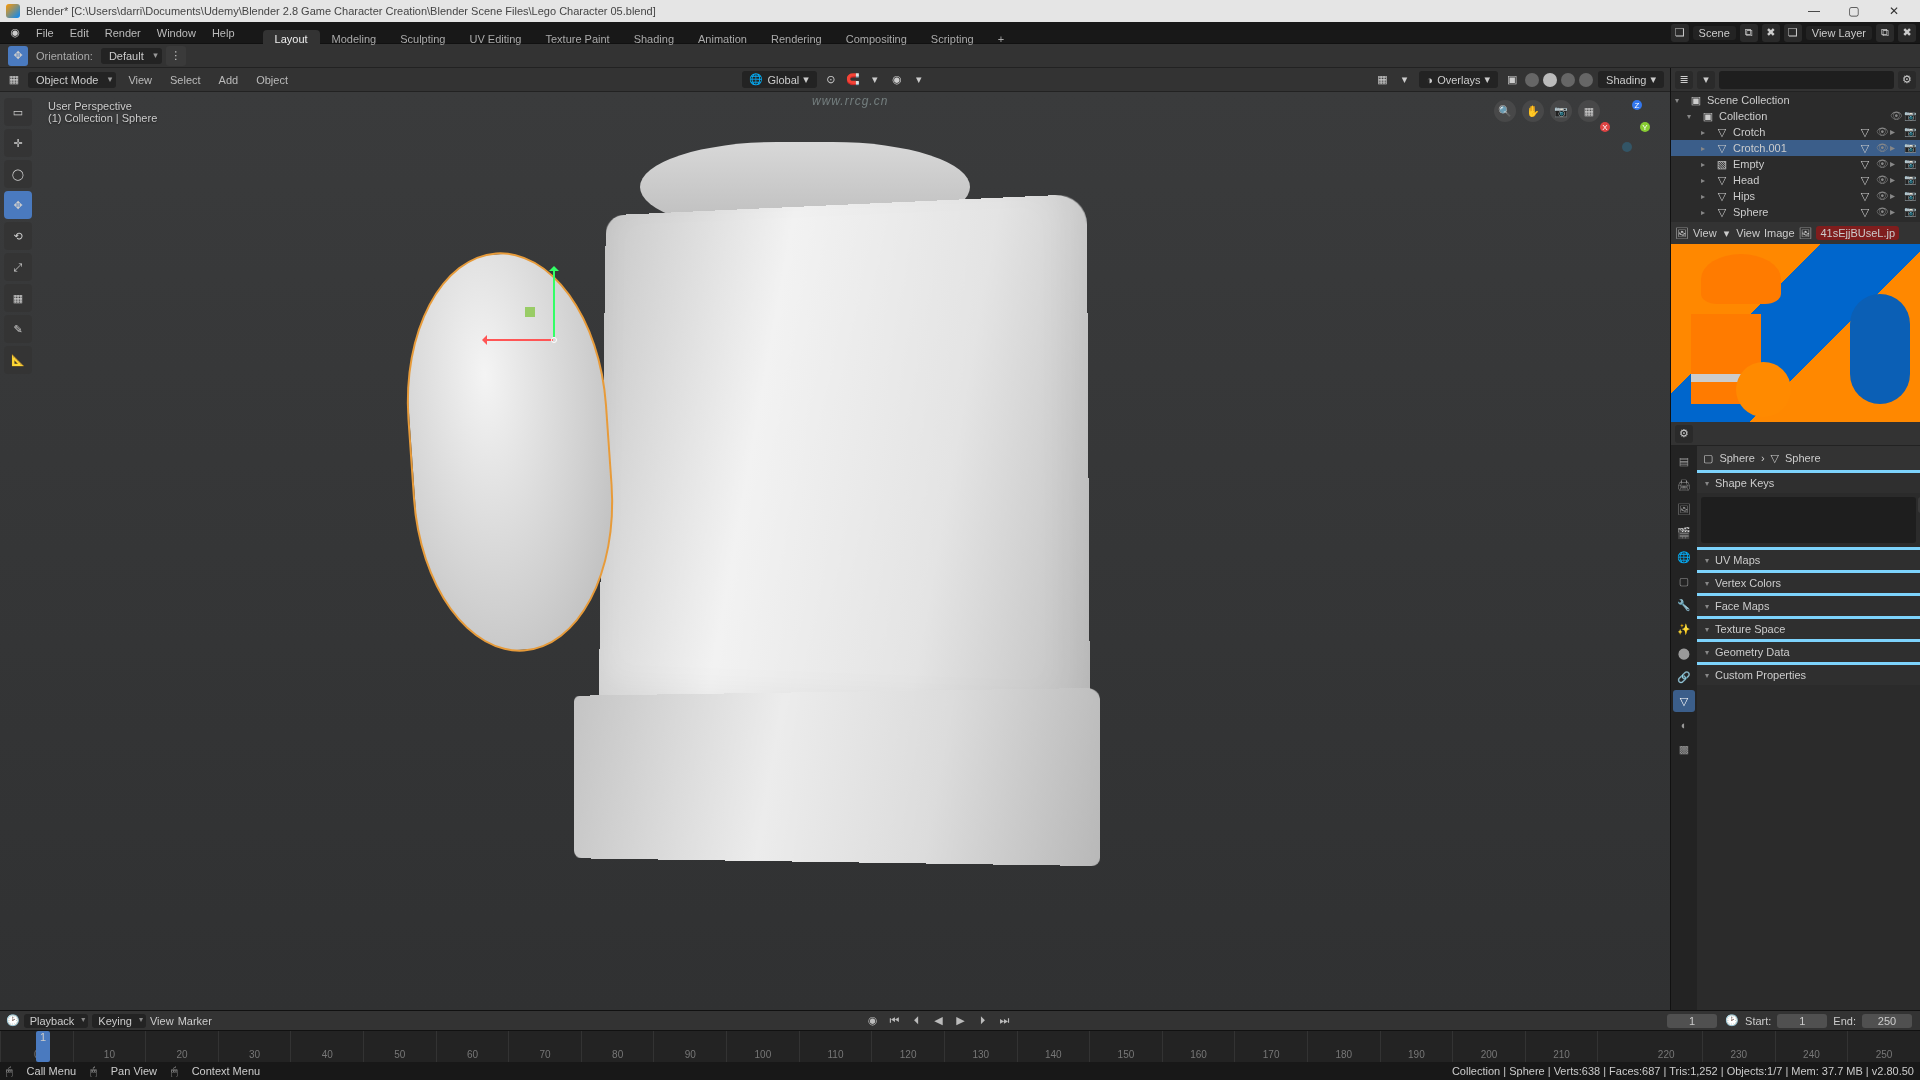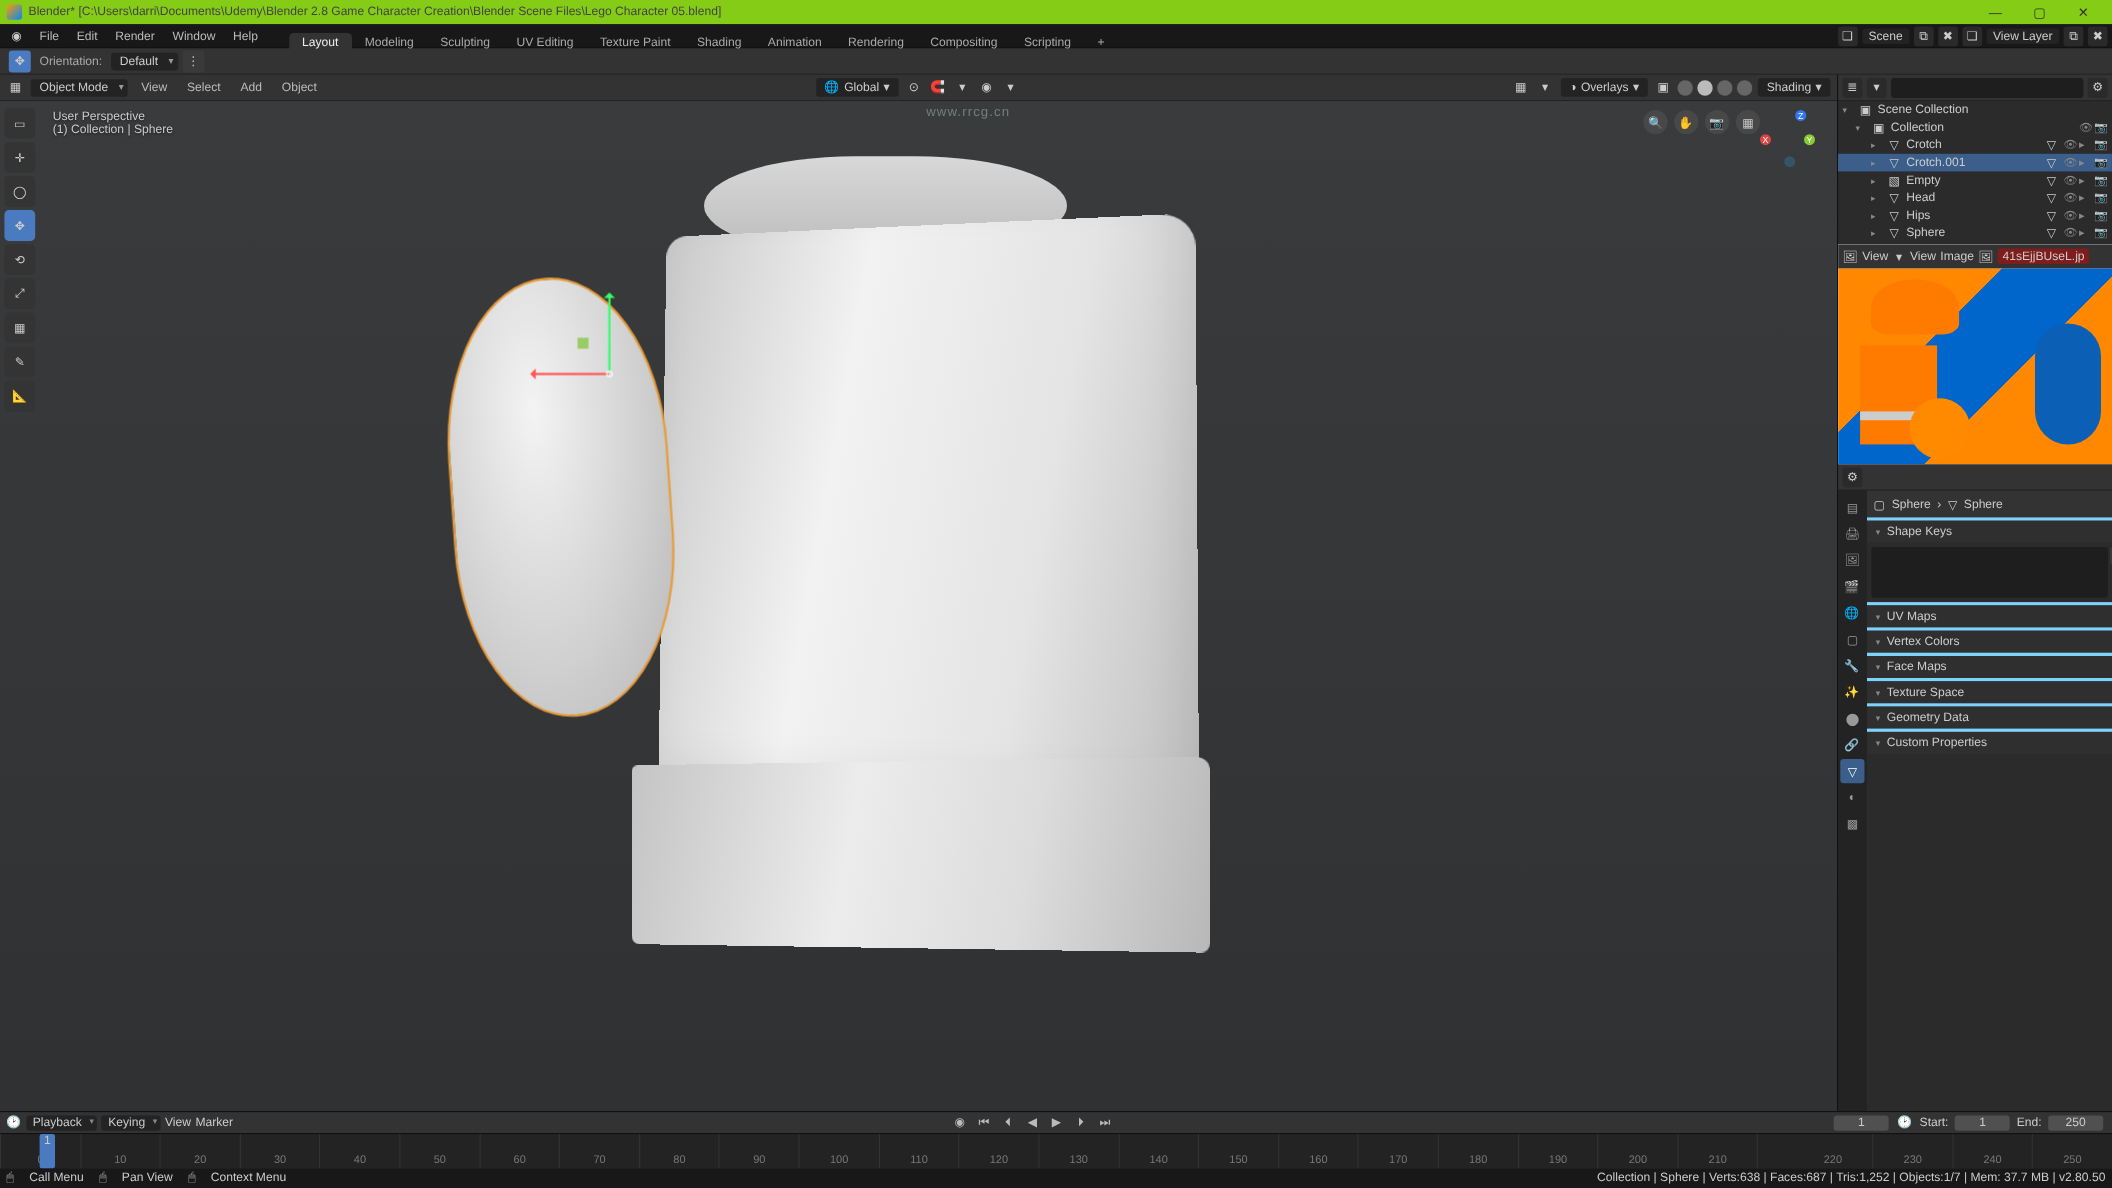--- a/index.html
+++ b/index.html
@@ -1,20 +1,20 @@
 <!DOCTYPE html>
 <html><head>
 <meta charset="utf-8">
 <style>
 * { margin:0; padding:0; box-sizing:border-box; font-family:"Segoe UI",Arial,sans-serif; font-size:11px; color:#ccc; user-select:none; }
 body { background:#393939; width:1920px; height:1080px; overflow:hidden; position:relative; }
 .row { display:flex; align-items:center; }
 
 
-.titlebar { height:22px; background:#84cc16; color:#333; display:flex; align-items:center; padding:0 6px; }
+.titlebar { height:22px; background:#e5e5e5; color:#333; display:flex; align-items:center; padding:0 6px; }
 .titlebar .logo { width:14px; height:14px; background:linear-gradient(135deg,#f90,#08f); border-radius:3px; margin-right:6px; }
 .titlebar .title { flex:1; font-size:11px; color:#444; }
 .titlebar .wbtn { width:40px; height:22px; display:flex; align-items:center; justify-content:center; font-size:12px; color:#333; }
 
 
 .menubar { height:22px; background:#181818; display:flex; align-items:center; padding:0 2px; border-bottom:1px solid #111; }
 .menubar .micon { width:18px; height:18px; margin:0 4px; display:flex; align-items:center; justify-content:center; }
 .menubar .mitem { padding:2px 8px; color:#bbb; }
 .menubar .tabs { display:flex; margin-left:20px;margin-top:12px; }
 .menubar .tab { padding:3px 12px; color:#aaa; border-top-left-radius:4px; border-top-right-radius:4px; }
@@ -117,21 +117,21 @@
 .tlbar .pb { width:18px;height:16px;display:flex;align-items:center;justify-content:center;color:#bbb; }
 .tlbar .nf { background:#505050;border-radius:3px;padding:1px 8px;margin:0 2px; min-width:50px; text-align:center; }
 
 .timeline { height:32px; background:#232323; position:relative; border-top:1px solid #111; }
 .timeline .ticks { position:absolute; inset:0; display:flex; }
 .timeline .tick { position:relative; color:#777; font-size:10px; text-align:center; border-left:1px solid #333; padding-top:18px; }
 .timeline .cursor { position:absolute; left:36px; top:0; bottom:0; width:14px; background:#4a7abf; border-radius:2px; display:flex; align-items:flex-start; justify-content:center; color:#fff; font-size:10px; }
 
 .status { height:18px; background:#181818; display:flex; align-items:center; padding:0 6px; gap:14px; color:#aaa; }
 .status .spacer { flex:1; }
-.wmurl { position:absolute; left:842px; top:2px; color:#9aa; font-size:12px; opacity:.6; letter-spacing:1px; }
+.wmurl { position:absolute; left:812px; top:2px; color:#9aa; font-size:12px; opacity:.6; letter-spacing:1px;font-style:italic; }
 </style>
 </head>
 <body>
 
 <div class="titlebar">
   <span class="logo"></span>
   <span class="title">Blender* [C:\Users\darri\Documents\Udemy\Blender 2.8 Game Character Creation\Blender Scene Files\Lego Character 05.blend]</span>
   <div class="wbtn">—</div>
   <div class="wbtn">▢</div>
   <div class="wbtn close">✕</div>

